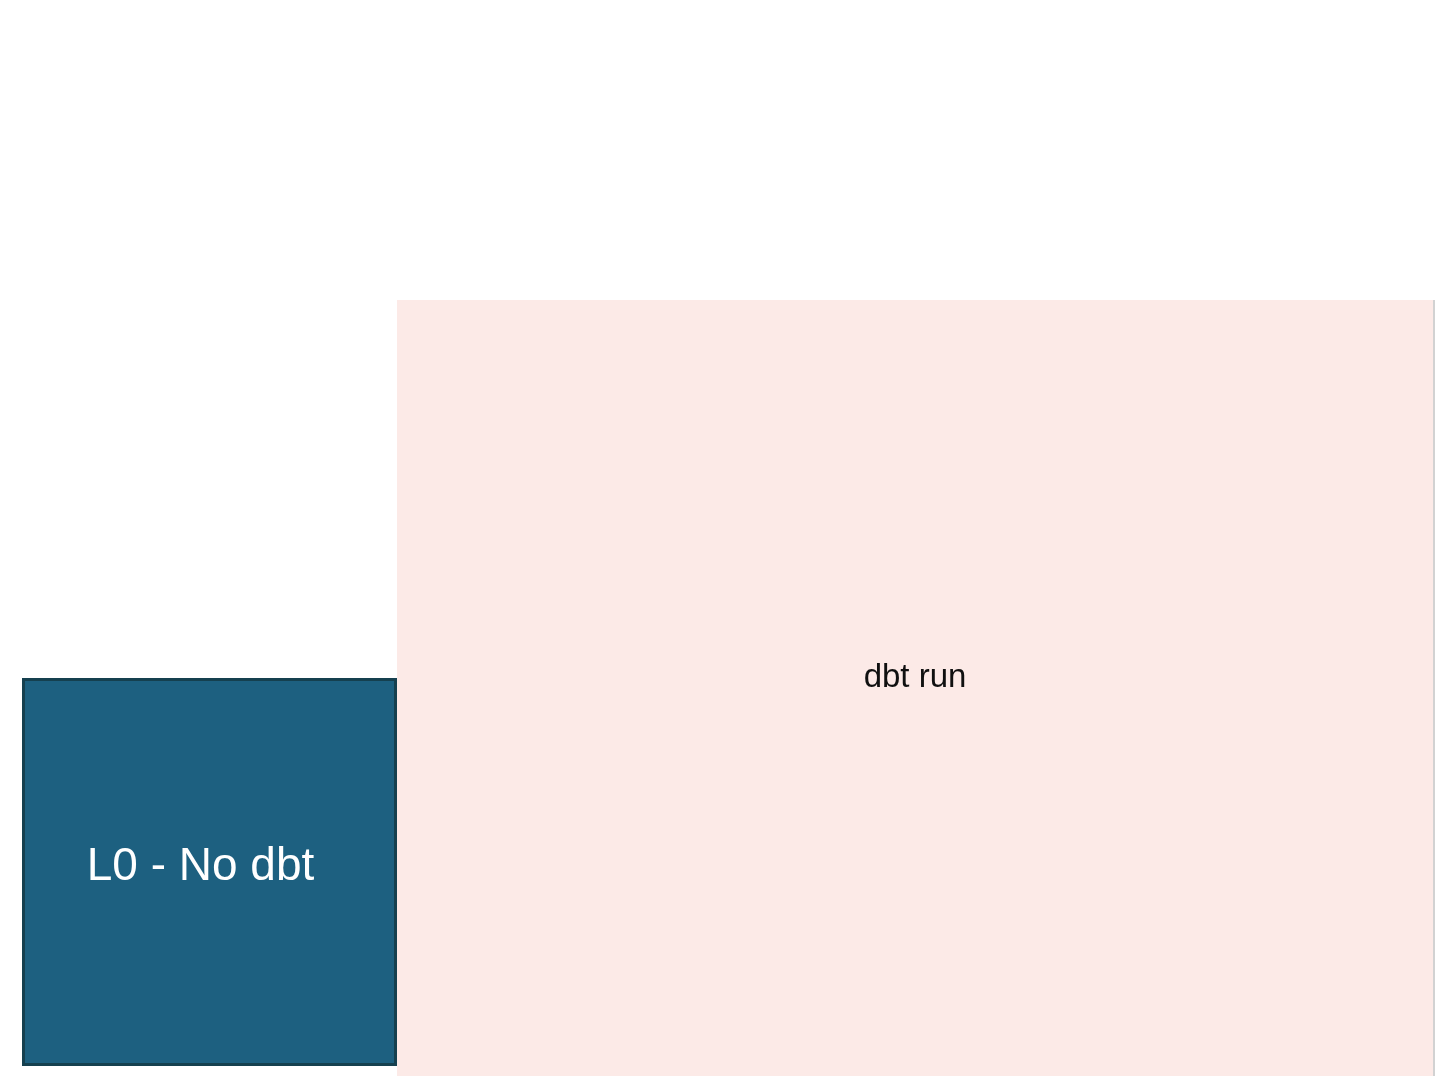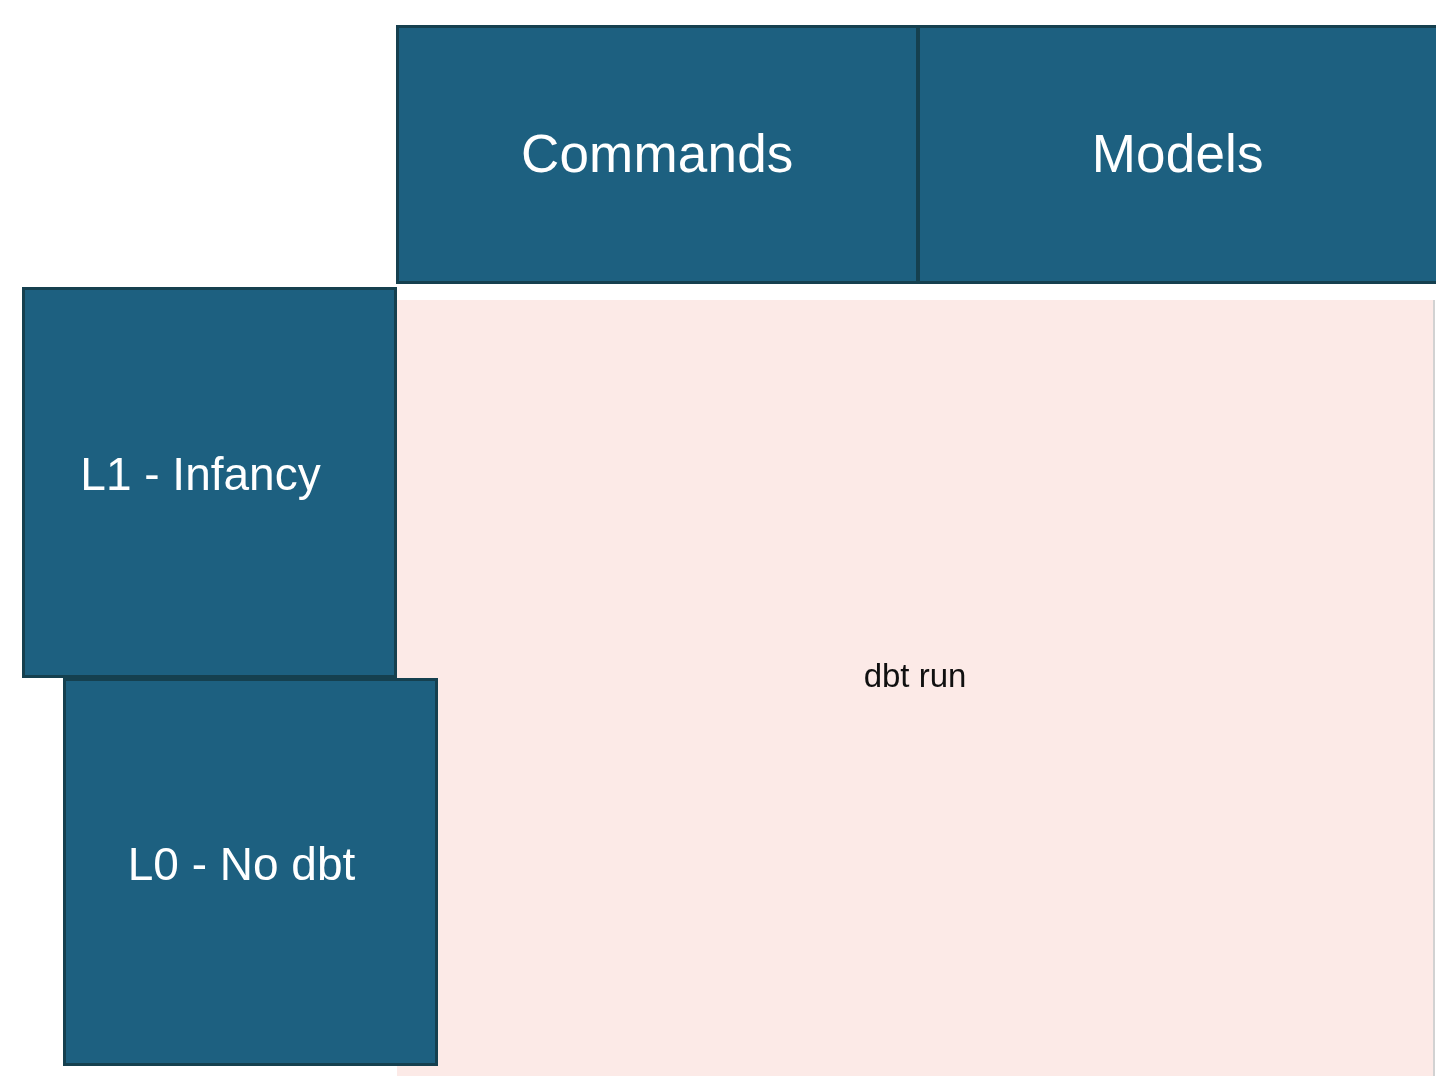--- a/index.html
+++ b/index.html
@@ -113,49 +113,37 @@
     padding-bottom: 16px;
     padding-right: 18px;
   }
   #row-header-l1 {
     top: 287px;
     height: 391px;
   }
   #row-header-l0 {
     top: 678px;
     height: 388px;
-    margin-left: 41px;
   }
 </style>
 </head>
 <body>
 
 <div id="matrix-root">
 
-  <div class="col-header-band">
-    <div class="col-header first">
-      <span>Commands</span>
-    </div>
-    <div class="col-header left-rule">
-      <span>Models</span>
-    </div>
-  </div>
 
   <div class="body-grid">
 
     <div class="body-row row-l1">
       <div class="body-cell cell-pink">
         <span>dbt run</span>
       </div>
     </div>
 
 
   </div>
 
-  <div class="row-header" id="row-header-l1">
-    <span class="rh-label">L1 - Infancy</span>
-  </div>
 
   <div class="row-header" id="row-header-l0">
     <span class="rh-label">L0 - No dbt</span>
   </div>
 
 </div>
 
 </body></html>

